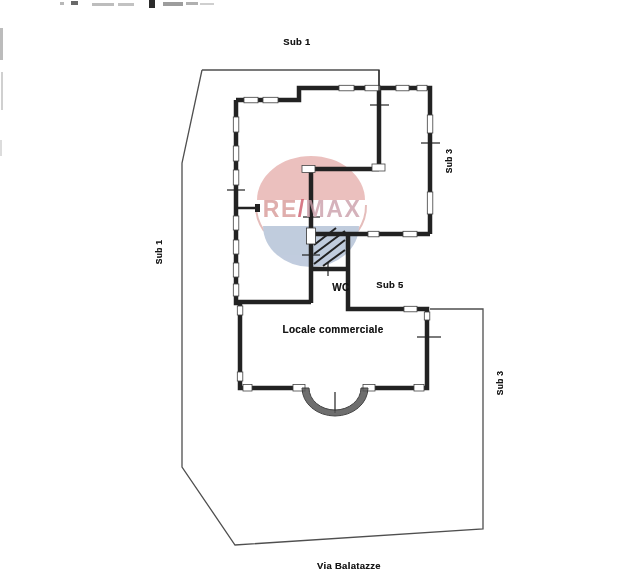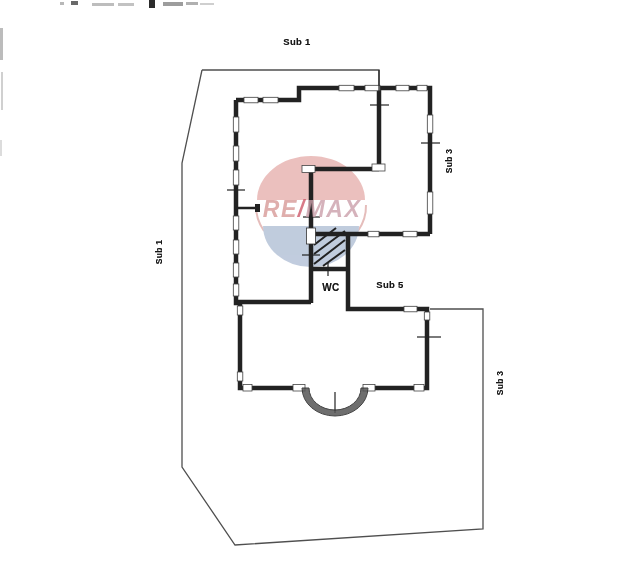--- a/index.html
+++ b/index.html
@@ -10,21 +10,21 @@
   #stage svg{position:absolute;left:0;top:0;}
   .lbl{
     position:absolute;color:#161616;font-weight:bold;text-align:center;
     font-size:9.5px;letter-spacing:.3px;line-height:12px;
     text-shadow:0 0 .5px rgba(20,20,20,.55);white-space:nowrap;
   }
   .vlbl{transform:rotate(-90deg);transform-origin:center;font-size:8.5px;height:20px;line-height:20px;}
   .room{font-size:10px;}
   .wm-text{
     position:absolute;left:253px;top:199px;width:118px;text-align:center;
-    font-size:23px;font-style:italic;font-weight:bold;letter-spacing:1.5px;
+    font-size:23px;font-weight:bold;letter-spacing:1.5px;
     opacity:.8;line-height:20px;
   }
   .wm-re{color:#d89a98;}
   .wm-slash{color:#cf5a6b;}
   .wm-max{color:#cba0ab;}
 </style>
 </head>
 <body>
 
 <div id="stage">
@@ -145,20 +145,22 @@
   <div class="wm-text"><span class="wm-re">RE</span><span class="wm-slash">/</span><span class="wm-max">MAX</span></div>
 
   <div class="lbl" style="left:277px;top:36px;width:40px;">Sub 1</div>
 
   <div class="lbl vlbl" style="left:139px;top:242px;width:40px;">Sub 1</div>
 
   <div class="lbl vlbl" style="left:429px;top:151px;width:40px;">Sub 3</div>
 
   <div class="lbl" style="left:370px;top:279px;width:40px;">Sub 5</div>
 
-  <div class="lbl room" style="left:311px;top:282px;width:40px;">WC</div>
+  <div class="lbl room" style="left:321px;top:282px;width:40px;">WC</div>
 
   <div class="lbl vlbl" style="left:480px;top:373px;width:40px;">Sub 3</div>
 
+  <div class="lbl room" style="left:258px;top:324px;width:150px;">Locale commerciale</div>
 
 
+  <div class="lbl" style="left:289px;top:560px;width:120px;">Via Balatazze</div>
 
 </div>
 
 </body></html>

